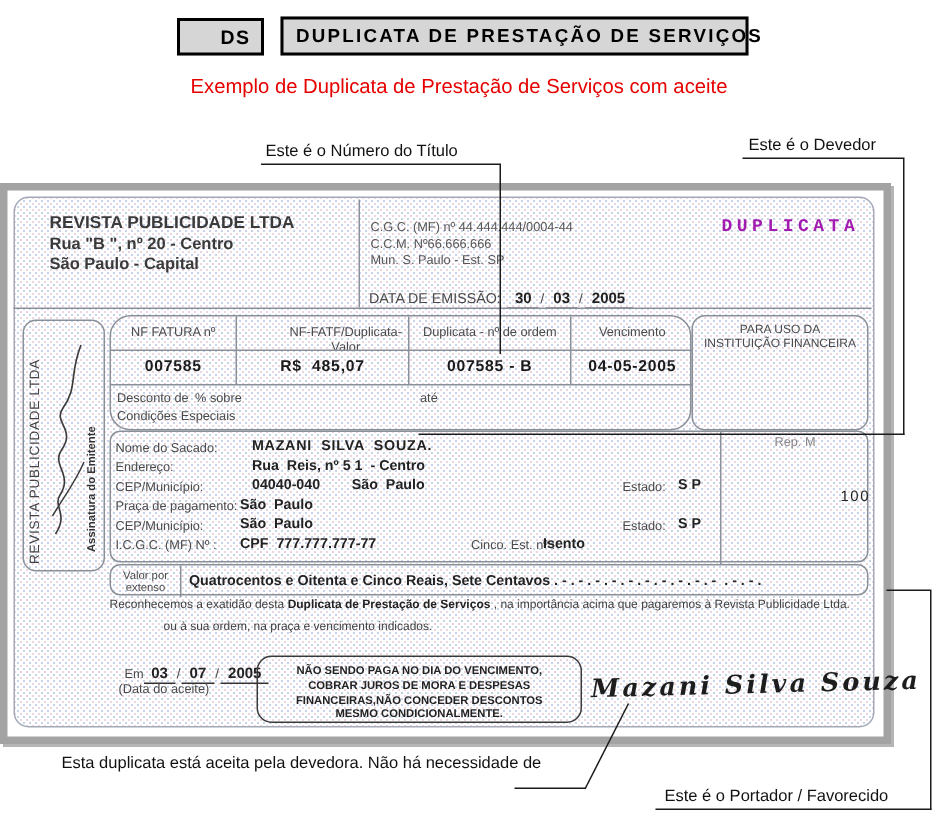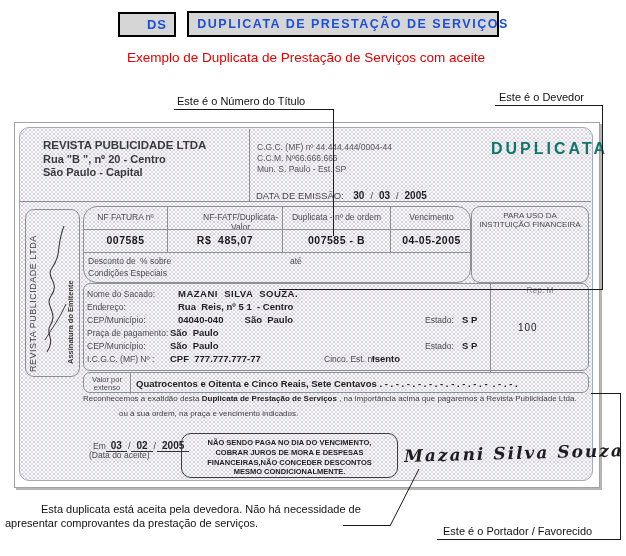--- a/index.html
+++ b/index.html
@@ -1,40 +1,40 @@
 <!DOCTYPE html>
 <html><head>
 <meta charset="utf-8">
 <style>
   html,body{margin:0;padding:0;background:#fff;}
   #canvas{position:relative;width:626px;height:556px;background:#ffffff;
           font-family:"Liberation Sans",sans-serif;color:#222;overflow:hidden;}
   .abs{position:absolute;}
   
   .graybox{background:#d6d6d6;border:2px solid #000;display:flex;align-items:center;justify-content:center;
-           font-weight:bold;color:#1d4ed8;box-sizing:border-box;padding-left:20px;}
+           font-weight:bold;color:#000000;box-sizing:border-box;padding-left:20px;}
   #subtitle{color:#e60000;font-size:13.5px;white-space:nowrap;}
   
   .ann-label{font-size:11px;color:#111;white-space:nowrap;}
   .hline{height:0;border-top:1px solid #1a1a1a;}
   .vline{width:0;border-left:1px solid #1a1a1a;}
   
-  #doc{left:14px;top:122px;width:584px;height:364px;border:1px solid #a3a3a3;
+  #doc{left:0;top:122px;width:584px;height:364px;border:5px solid #a3a3a3;
        box-shadow:2px 2px 0 #b5b5b5;background:#fff;}
   #doc-inner{left:4px;top:4px;width:572px;height:352px;border:1px solid #a3a9b6;border-radius:10px;
              background-color:#fefeff;
              background-image:radial-gradient(#c9d2e8 0.8px,transparent 0.9px),
                               radial-gradient(#ead6e0 0.8px,transparent 0.9px);
              background-size:4px 4px;background-position:0 0,2px 2px;}
   .formbox{border:1px solid #8a9098;border-radius:7px;box-sizing:border-box;background:transparent;}
   .flabel{font-size:8.5px;color:#4a4a4a;white-space:nowrap;}
   .fvalue{font-size:9.5px;font-weight:bold;color:#222;white-space:pre;}
   .hdr-co{font-size:11px;font-weight:bold;color:#3a3a3a;line-height:13.5px;white-space:nowrap;}
   .cgc{font-size:8.5px;color:#555;line-height:10.8px;white-space:nowrap;}
-  #duplicata-title{font-size:16px;font-weight:bold;letter-spacing:3px;color:#0f766e;}
+  #duplicata-title{font-size:12px;font-weight:bold;letter-spacing:3px;color:#a21caf;font-family:Liberation Mono, monospace;}
   .dateval{font-size:10px;font-weight:bold;border-bottom:1px solid #333;padding:0 5px;color:#222;}
   .datesep{font-size:9px;color:#444;padding:0 1px;}
   .divline{background:#8a9098;}
   .thead{font-size:8.5px;color:#4a4a4a;text-align:center;padding-top:5px;box-sizing:border-box;}
   .tval{font-size:10.5px;font-weight:bold;color:#1a1a1a;text-align:center;padding-top:5px;box-sizing:border-box;letter-spacing:0.5px;}
   .cell{position:absolute;top:0;height:100%;}
   .vtext{writing-mode:vertical-rl;transform:rotate(180deg);white-space:nowrap;}
   #warnbox{border:1px solid #3a3a3a;border-radius:10px;font-size:7.5px;font-weight:bold;color:#222;
            text-align:center;line-height:9.8px;padding-top:4px;box-sizing:border-box;}
   #acceptor-sig{font-family:"DejaVu Serif",serif;font-style:italic;font-weight:bold;font-size:17px;
@@ -58,21 +58,20 @@
   <div class="abs ann-label" style="left:177px;top:95px;">Este é o Número do Título</div>
   <div class="abs hline" style="left:174px;top:109px;width:160px;"></div>
   <div class="abs vline" style="left:333px;top:110px;height:126px;z-index:6;"></div>
 
   <div class="abs ann-label" style="left:499px;top:91px;">Este é o Devedor</div>
   <div class="abs hline" style="left:495px;top:105px;width:108px;"></div>
   <div class="abs vline" style="left:602px;top:106px;height:184px;z-index:6;"></div>
   <div class="abs hline" style="left:279px;top:289px;width:324px;z-index:6;"></div>
 
   <div class="abs ann-label" style="left:5px;top:503px;margin-left:36px;">Esta duplicata está aceita pela devedora. Não há necessidade de</div>
-  <div class="abs ann-label" style="left:5px;top:517px;">apresentar comprovantes da prestação de serviços.</div>
   <div class="abs hline" style="left:343px;top:525px;width:47px;"></div>
   <svg class="abs" style="left:388px;top:467px;z-index:6;" width="33" height="61">
     <line x1="2" y1="59" x2="31" y2="2" stroke="#1a1a1a" stroke-width="1"></line>
   </svg>
 
   <div class="abs hline" style="left:591px;top:393px;width:29px;z-index:6;"></div>
   <div class="abs vline" style="left:620px;top:393px;height:147px;"></div>
   <div class="abs ann-label" style="left:443px;top:525px;">Este é o Portador / Favorecido</div>
   <div class="abs hline" style="left:437px;top:539px;width:184px;"></div>
 
@@ -149,35 +148,35 @@
       <div class="abs fvalue" style="left:86px;top:56px;">São  Paulo</div>
       <div class="abs flabel" style="left:341px;top:57px;">Estado:</div>
       <div class="abs fvalue" style="left:378px;top:56px;">S P</div>
 
       <div class="abs flabel" style="left:3px;top:70px;">I.C.G.C. (MF) Nº :</div>
       <div class="abs fvalue" style="left:86px;top:69px;">CPF  777.777.777-77</div>
       <div class="abs flabel" style="left:240px;top:70px;">Cinco. Est. nº :</div>
       <div class="abs fvalue" style="left:288px;top:69px;">Isento</div>
 
       <div class="abs" style="left:406px;top:1px;width:100px;text-align:center;font-size:8.5px;color:#888;">Rep. M</div>
-      <div class="abs" style="left:406px;top:38px;width:100px;text-align:left;font-size:10px;color:#222;letter-spacing:1px;padding-left:28px;">100</div>
+      <div class="abs" style="left:406px;top:38px;width:100px;text-align:right;font-size:10px;color:#222;letter-spacing:1px;">100</div>
     </div>
 
     <div class="abs formbox" style="left:68px;top:249px;width:506px;height:21px;">
       <div class="abs divline" style="left:46px;top:0;width:1px;height:21px;"></div>
       <div class="abs flabel" style="left:0;top:2px;width:46px;text-align:center;font-size:7.5px;">Valor por</div>
       <div class="abs flabel" style="left:0;top:10px;width:46px;text-align:center;font-size:7.5px;">extenso</div>
       <div class="abs fvalue" style="left:52px;top:5px;font-size:9.5px;">Quatrocentos e Oitenta e Cinco Reais, Sete Centavos . - . - . - . - . - . - . - . - . - . -  . - . - .</div>
     </div>
 
     <div class="abs clause" style="left:68px;top:271px;"><span>Reconhecemos a exatidão desta </span><b>Duplicata de Prestação de Serviços</b><span> , na importância acima que pagaremos à  Revista  Publicidade  Ltda.</span></div>
     <div class="abs clause" style="left:68px;top:286px;padding-left:36px;">ou à sua ordem, na praça e vencimento indicados.</div>
 
     <div class="abs" style="left:78px;top:312px;white-space:nowrap;">
-      <span class="flabel">Em</span><span class="dateval">03</span><span class="datesep">/</span><span class="dateval">02</span><span class="datesep">/</span><span class="dateval">2005</span>
+      <span class="flabel">Em</span><span class="dateval">03</span><span class="datesep">/</span><span class="dateval">07</span><span class="datesep">/</span><span class="dateval">2005</span>
     </div>
     <div class="abs flabel" style="left:74px;top:327px;">(Data do aceite)</div>
 
     <div id="warnbox" class="abs" style="left:166px;top:310px;width:217px;height:45px;">
       <div>NÃO SENDO PAGA NO DIA DO VENCIMENTO,</div>
       <div>COBRAR JUROS DE MORA E DESPESAS</div>
       <div>FINANCEIRAS,NÃO CONCEDER DESCONTOS</div>
       <div>MESMO CONDICIONALMENTE.</div>
     </div>
 

